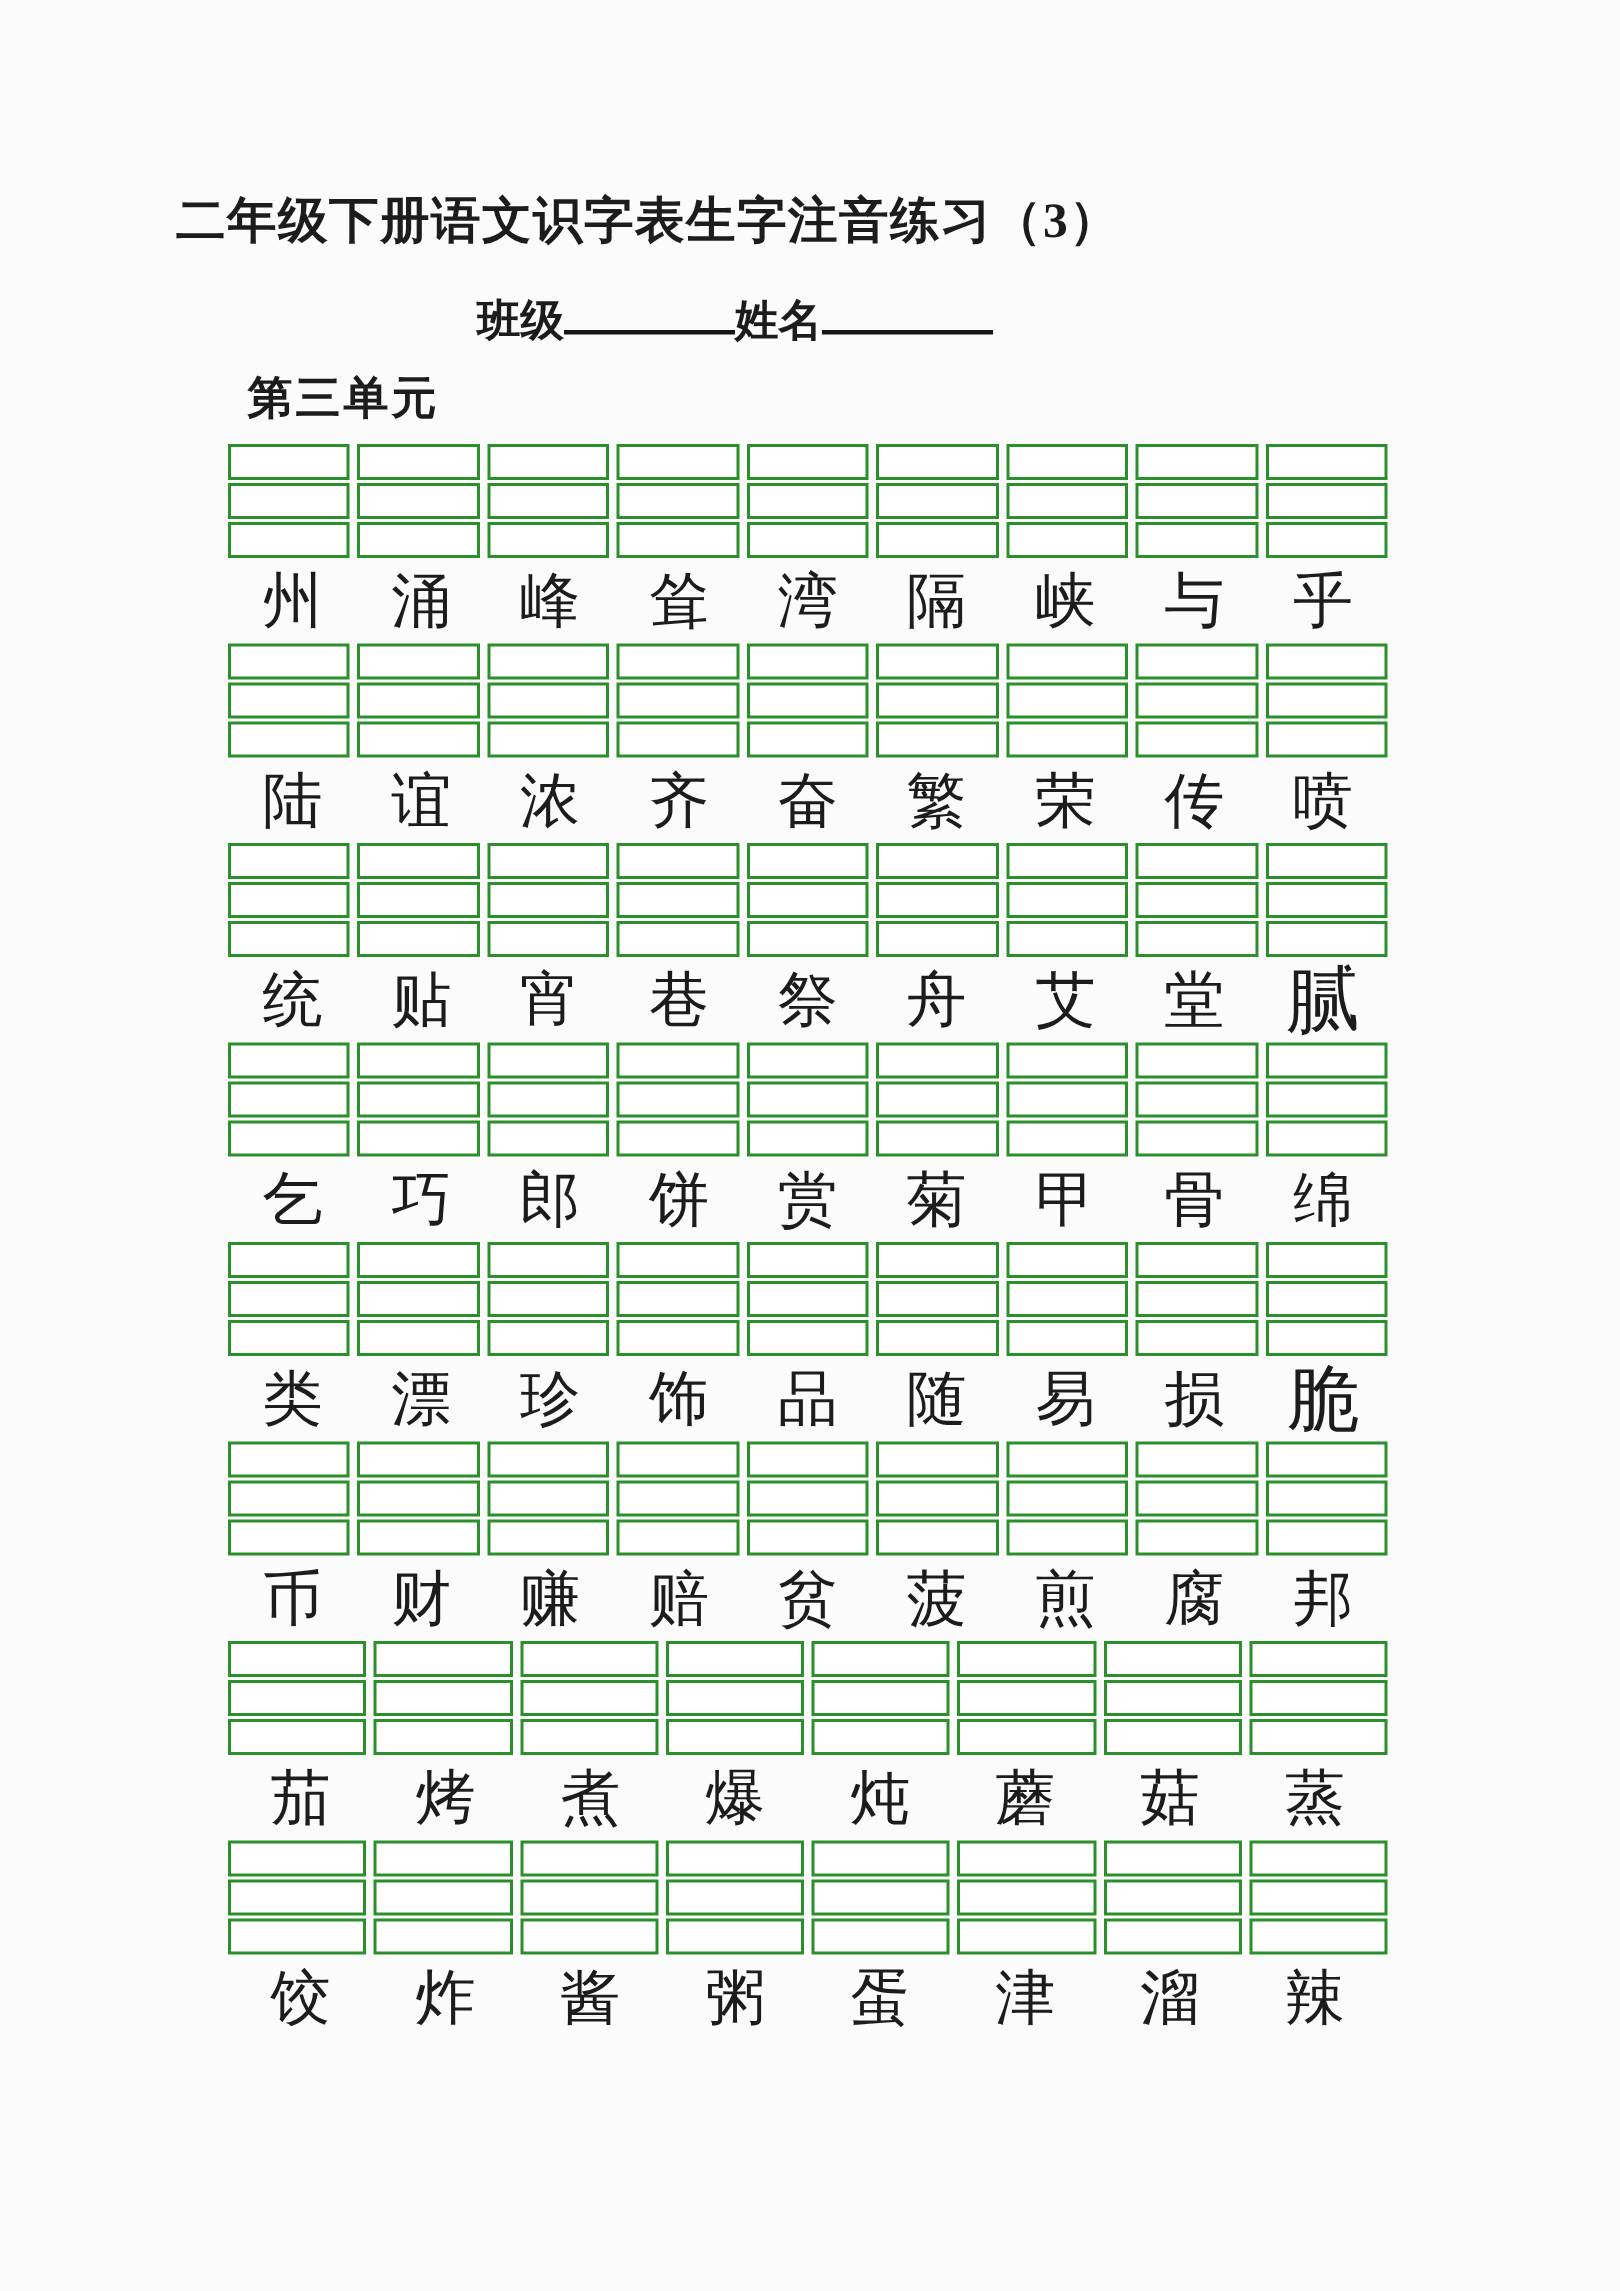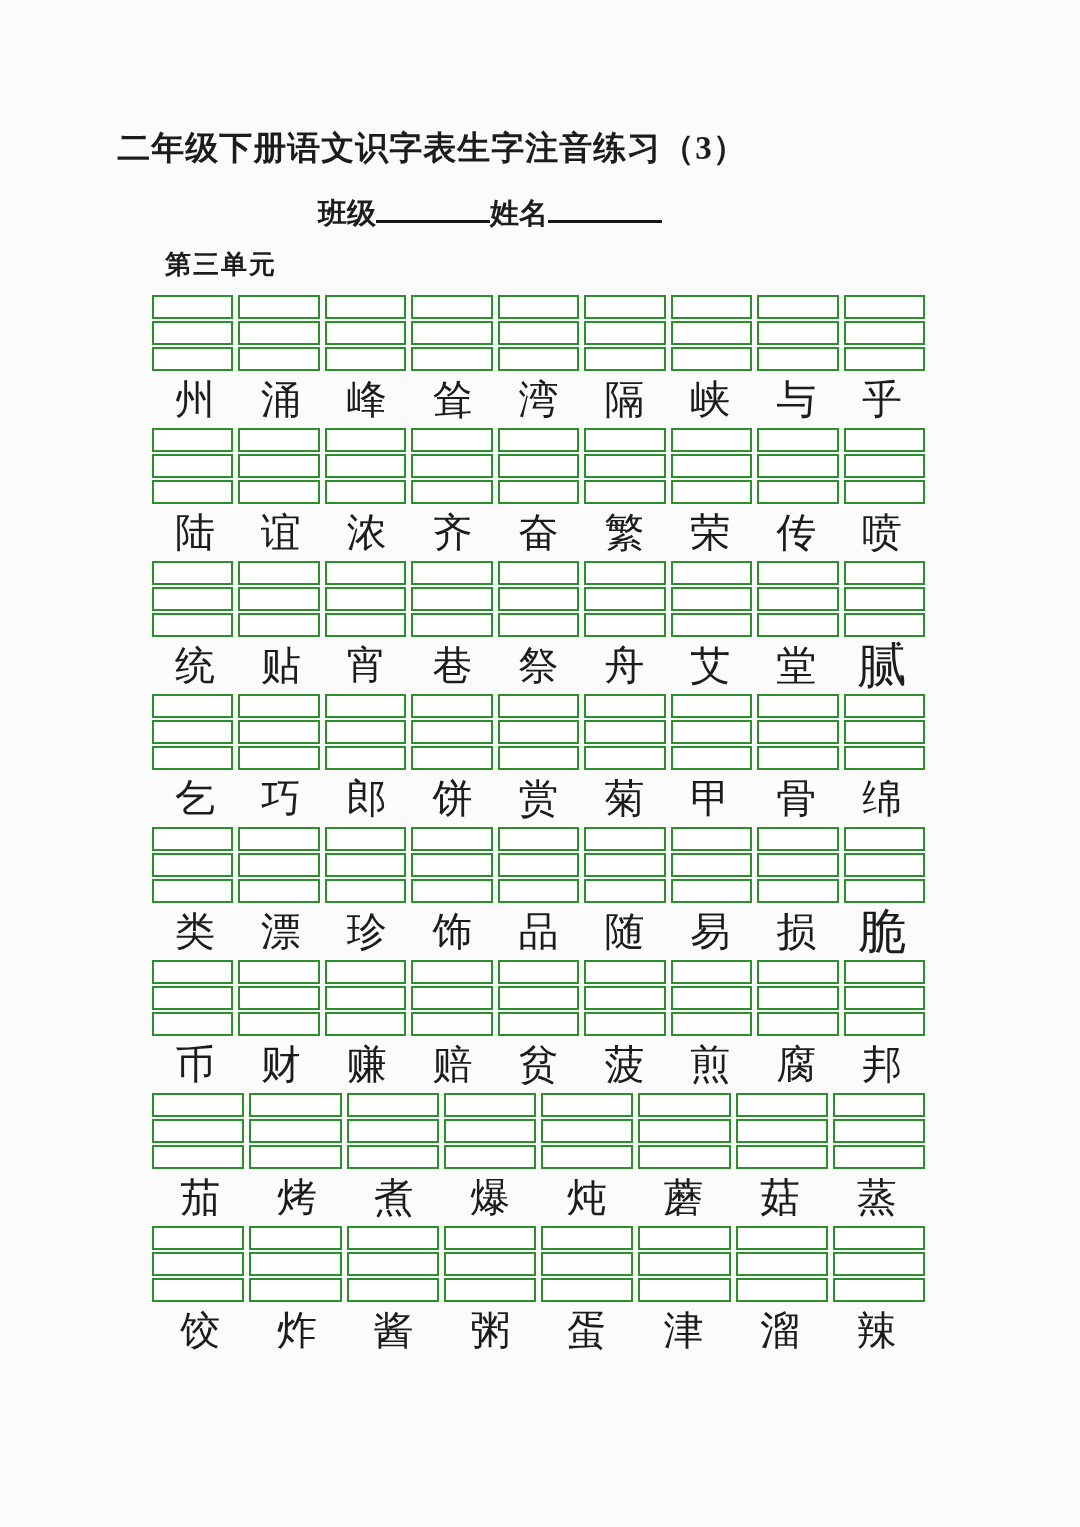--- a/index.html
+++ b/index.html
@@ -30,21 +30,21 @@
   }
   .blank {
     display:inline-block;
     width:114px; height:30px;
     border-bottom:3px solid #161616;
     vertical-align:baseline;
   }
 
   .section-heading {
     margin:16px 0 0 165px;
-    font-size:26px; font-weight:bold;
+    font-size:30px; font-weight:bold;
     line-height:36px;
     letter-spacing:2px;
   }
 
   .practice-area {
     width:773px;
     margin:12px 0 0 152px;
   }
 
   .grid-row { display:flex; gap:5px; }

